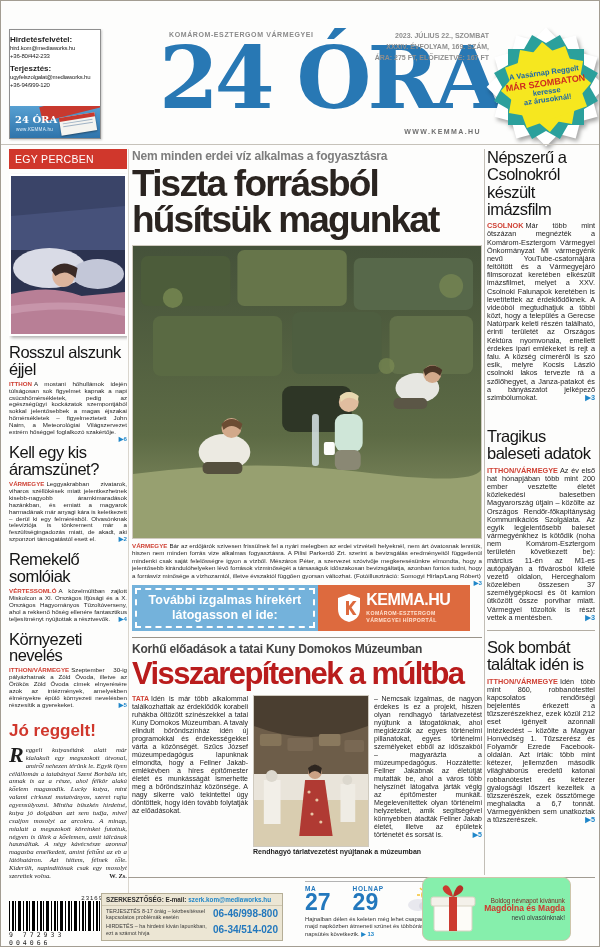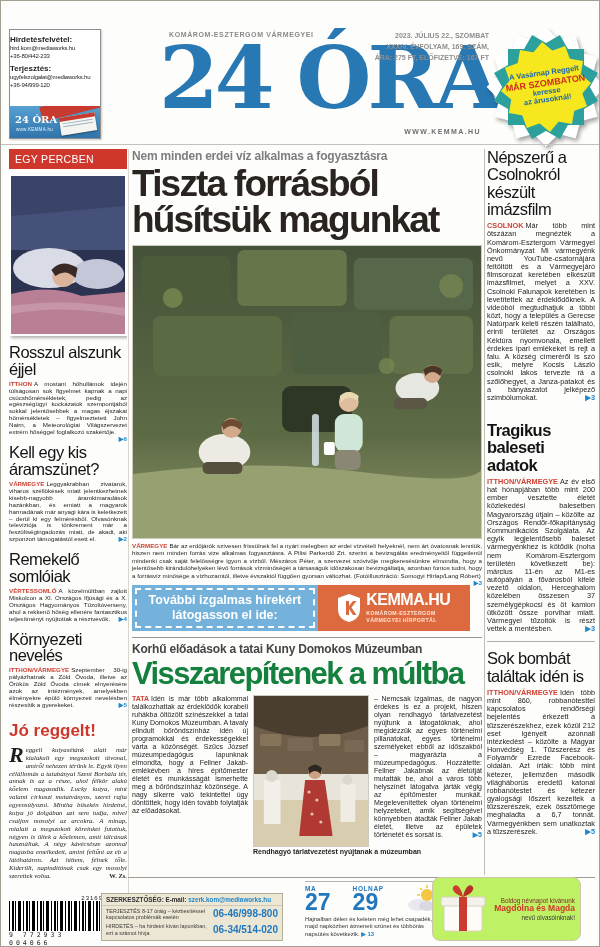--- a/index.html
+++ b/index.html
@@ -62,33 +62,33 @@
   .caption{margin-top:3px;font-size:6.2px;line-height:1.2;text-align:justify;color:#262626}
   .kemma-banner{margin-top:4px;height:46px;display:flex}
   .kb-left{flex:1.15;background:#74b2db;position:relative;display:flex;align-items:center;justify-content:flex-start}
   .kb-dash{position:absolute;inset:3px;border:2px dashed #fff}
   .kb-text{position:relative;color:#fff;font-weight:bold;font-size:12.5px;text-align:center;line-height:1.25;padding:0 8px}
   .kb-right{width:152px;background:#dd6a3e;display:flex;align-items:center;justify-content:center;gap:5px}
   .kb-brand{color:#fff;font-weight:bold;font-size:16px;letter-spacing:-.5px;line-height:1}
   .kb-sub{color:#ffe3d2;font-size:5.2px;font-weight:bold;letter-spacing:.4px;line-height:1.35;margin-top:2px}
   .divider{height:1px;background:#9a948a;margin:6px 0 4px}
   .kicker2{font-size:12px;font-weight:bold;color:#454545;letter-spacing:-.2px;margin:0}
-  .sub-h{font-size:31px;font-weight:bold;color:#15803d;line-height:1;letter-spacing:-1.6px;margin:2px 0 6px}
+  .sub-h{font-size:31px;font-weight:bold;color:#b91c1c;line-height:1;letter-spacing:-1.6px;margin:2px 0 6px}
   .art2{display:flex;gap:5px}
   .a2c1{width:116px}
   .a2fig{width:116px;position:relative}
   .mus-photo{height:150px;border:1px solid #cfcabf}
   .mus-photo svg{display:block;width:100%;height:100%}
   .a2cap{position:absolute;left:0;top:153px;width:230px;font-size:7px;font-weight:bold;color:#1d1d1d;white-space:nowrap}
   .a2c2{width:108px}
   .a2 .body{font-size:7px;line-height:1.14}
   
   .rightcol{position:absolute;left:486px;top:148px;width:108px;height:726px;overflow:hidden}
   .rc-h{font-size:16.5px;font-weight:400;color:#141414;line-height:1.05;letter-spacing:-.5px;margin:0 0 4px}
-  .rc-h.b{font-weight:bold;margin-top:20px}
+  .rc-h.b{font-weight:normal;margin-top:26px}
   .rc-h.m{margin-top:8px}
   .rightcol .body{font-size:7.3px;line-height:1.12}
   .rc-div{height:1px;background:#b3ada3;margin:8px 0 7px}
   
   .footer{position:absolute;left:8px;top:880px;width:586px;height:62px}
   .barcode{position:absolute;left:0;top:14px;width:98px}
   .bc-num{font-size:6px;text-align:right;padding-right:4px;letter-spacing:1px}
   .bars{height:30px;background:repeating-linear-gradient(90deg,#000 0 1px,#fff 1px 3px,#000 3px 5px,#fff 5px 6px,#000 6px 7px,#fff 7px 9px,#000 9px 12px,#fff 12px 14px)}
   .bc-digits{font-size:6.5px;letter-spacing:3px;font-family:"DejaVu Sans Mono",monospace}
   .contact{position:absolute;left:92px;top:12px;width:182px;height:48px;background:#ece6d4;border:1px solid #b5ae97;box-sizing:border-box}
@@ -96,21 +96,21 @@
   .c-mail{color:#1f86c9}
   .c-row{display:flex;justify-content:space-between;align-items:center;padding:1.5px 4px;gap:4px}
   .c-lbl{font-size:5.4px;color:#3a3a3a;line-height:1.2}
   .c-phone{color:#2378bd;font-weight:bold;font-size:10px;white-space:nowrap}
   .weather{position:absolute;left:296px;top:0;width:168px;height:62px;border-top:1px solid #b3b3b3;padding-top:3px;box-sizing:border-box}
   .w-row{display:flex;gap:22px;align-items:center}
   .w-lbl{font-size:6.5px;color:#2378bd;font-weight:bold;letter-spacing:.6px}
   .w-temp{font-size:23px;color:#2378bd;font-weight:bold;line-height:.95}
   .w-text{font-size:5.9px;line-height:1.25;color:#333;margin-top:2px;width:128px}
   .w-page{color:#1f86c9;font-weight:bold}
-  .nameday{position:absolute;left:423px;top:-4px;width:149px;height:64px;background:#bef264;border:1px solid #cdc5ab;
+  .nameday{position:absolute;left:413px;top:-4px;width:149px;height:64px;background:#86efac;border:1px solid #cdc5ab;
            border-radius:8px;display:flex;align-items:center;gap:3px;padding:3px 5px;box-sizing:border-box}
   .nd-txt{flex:1;text-align:right;line-height:1.2}
   .nd-greet{font-size:6.3px;color:#7a2a22}
   .nd-names{font-size:8.5px;color:#d0372c;font-weight:bold;line-height:1.1}
   .nd-suffix{font-size:6.3px;color:#3a3a3a}
 </style>
 </head>
 <body>
 
 <div class="page">

